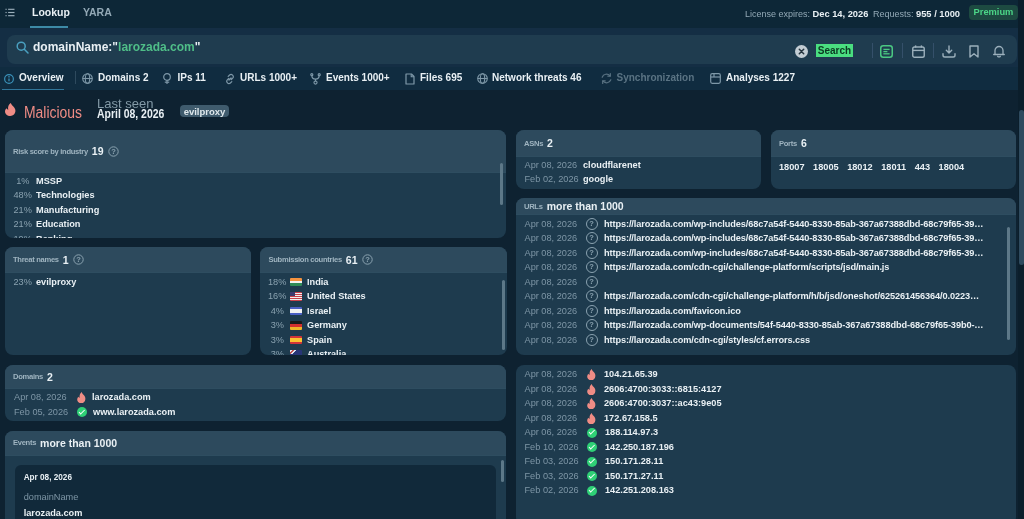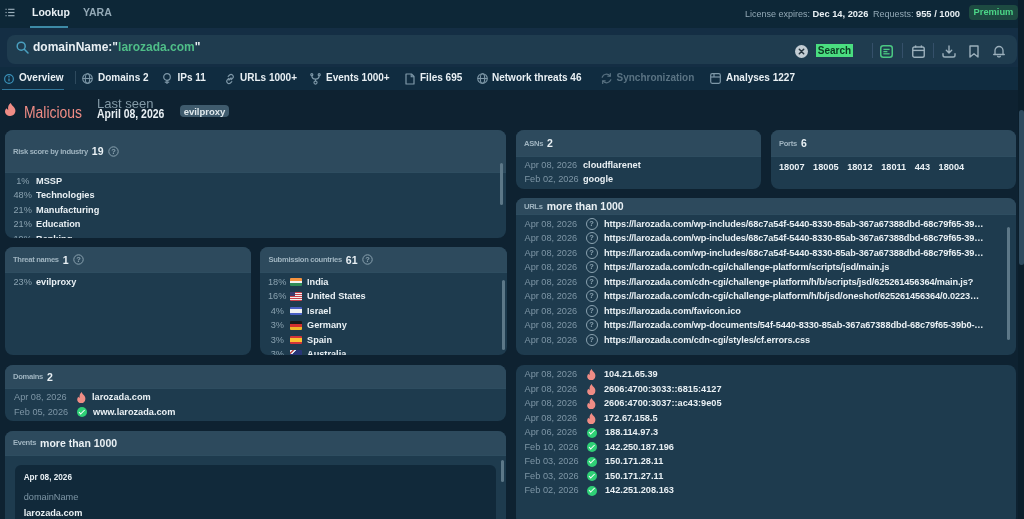--- a/index.html
+++ b/index.html
@@ -301,21 +301,20 @@
         <span class="uval">https://larozada.com/wp-includes/68c7a54f-5440-8330-85ab-367a67388dbd-68c79f65-39…</span>
       </div>
     <div class="row fs">
         <span class="date dcol">Apr 08, 2026</span>
         <span class="qi"></span>
         <span class="uval">https://larozada.com/cdn-cgi/challenge-platform/scripts/jsd/main.js</span>
       </div>
     <div class="row fs">
         <span class="date dcol">Apr 08, 2026</span>
         <span class="qi"></span>
-        <span class="uval">https://larozada.com/cdn-cgi/challenge-platform/h/b/scripts/jsd/625261456364/main.js?</span>
       </div>
     <div class="row fs">
         <span class="date dcol">Apr 08, 2026</span>
         <span class="qi"></span>
         <span class="uval">https://larozada.com/cdn-cgi/challenge-platform/h/b/jsd/oneshot/625261456364/0.0223…</span>
       </div>
     <div class="row fs">
         <span class="date dcol">Apr 08, 2026</span>
         <span class="qi"></span>
         <span class="uval">https://larozada.com/favicon.ico</span>

